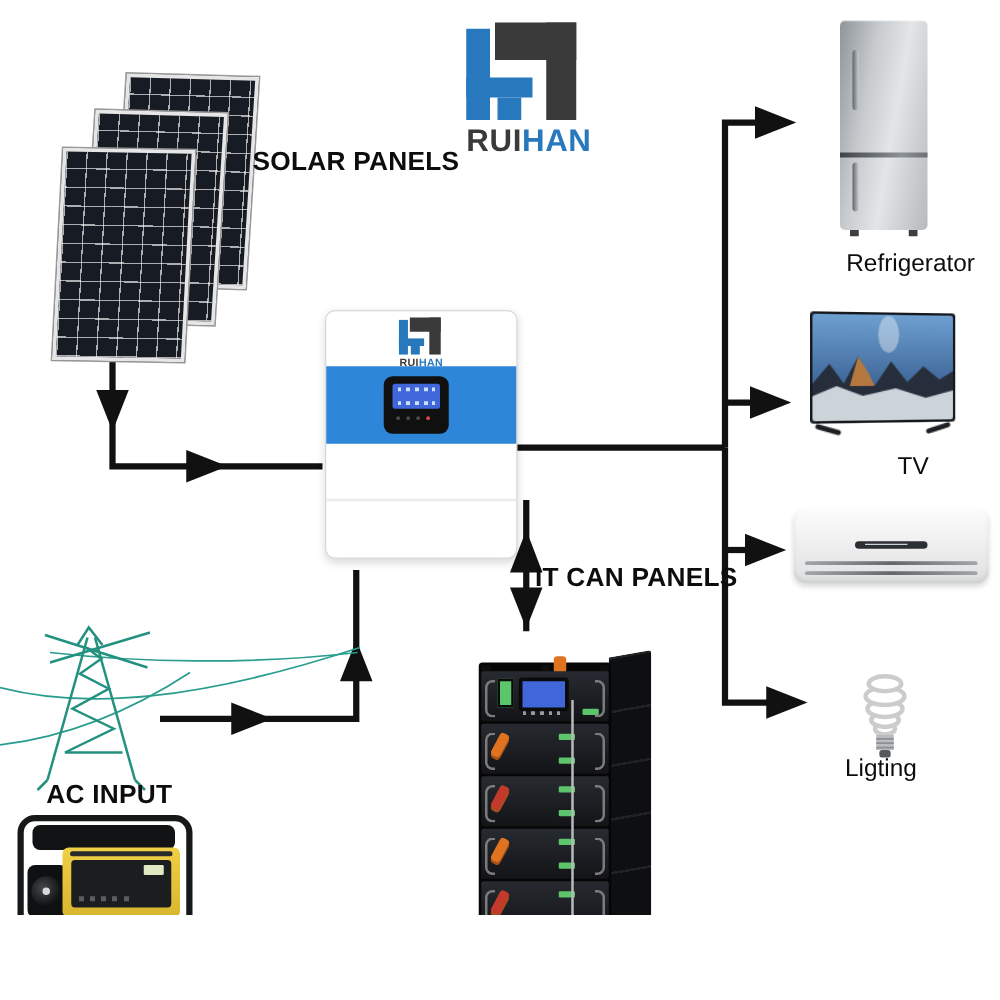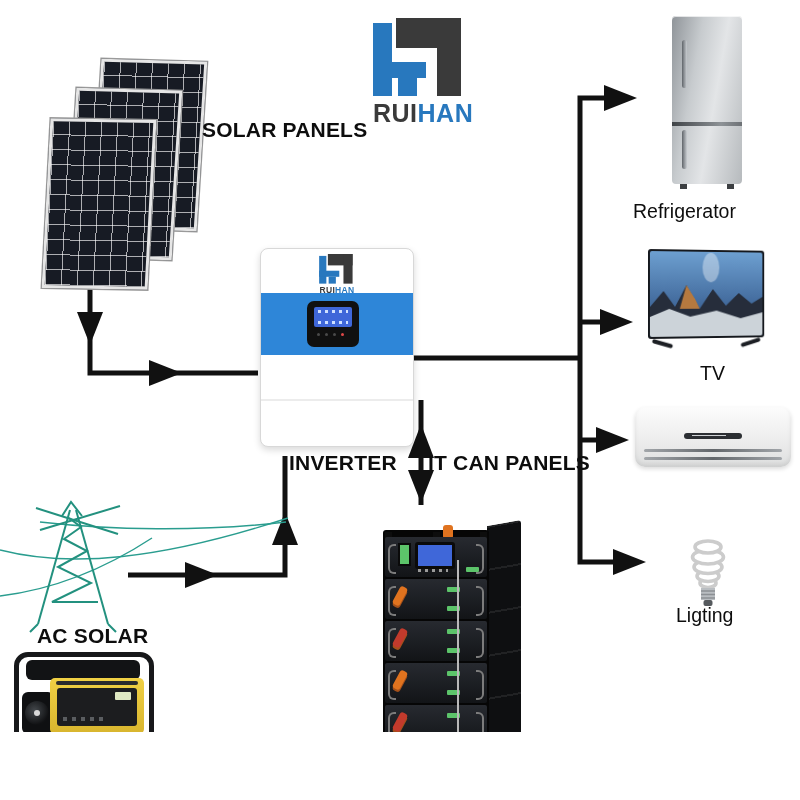--- a/index.html
+++ b/index.html
@@ -184,21 +184,20 @@
       </div>
       <div class="inv-dots">
           <i></i>
           <i></i>
           <i></i>
           <i class="red"></i>
         </div>
     </div>
     <div class="inv-split"></div>
   </div>
-  <div class="lbl bold" style="left:289px;top:451px">INVERTER</div>
   <div class="lbl bold" style="left:428px;top:451px">IT CAN PANELS</div>
 
   <div class="battery">
     <div class="bat-side"></div>
     <div class="bat-front">
       <i class="bpost" style="left:2px"></i>
         <i class="bpost" style="left:50px"></i>
         <i class="bpost" style="left:97px"></i>
       <div class="otop"></div>
       <div class="bmod">
@@ -240,21 +239,21 @@
     <g stroke="#23917f" fill="none" stroke-width="2">
       <path d="M70 18 L38 132"></path>
       <path d="M76 18 L108 132"></path>
       <path d="M69 26 L81 35 L64 47 L87 59 L58 75 L91 91 L52 110 L98 110"></path>
       <path d="M40 38 L120 14"></path>
       <path d="M36 16 L118 42"></path>
       <path d="M62 24 L71 10 L82 24"></path>
       <path d="M38 132 L30 140 M108 132 L116 140"></path>
     </g>
   </svg>
-  <div class="lbl bold" style="left:37px;top:624px">AC SOLAR</div>
+  <div class="lbl bold" style="left:37px;top:624px">AC INPUT</div>
 
   <div class="gen">
     <div class="gen-tank"></div>
     <div class="gen-engine">
         <div class="gen-eng-circ"></div>
         <div class="gen-eng-dot"></div>
       </div>
     <div class="gen-body">
       <div class="gen-sticker"></div>
       <div class="gen-ctrl">
@@ -267,42 +266,42 @@
     <div class="gen-frame"></div>
   </div>
 
   <div class="fridge">
     <div class="fr-div"></div>
     <div class="fr-handle fr-h1"></div>
     <div class="fr-handle fr-h2"></div>
     <i class="fr-foot" style="left:8px"></i>
       <i class="fr-foot" style="right:8px"></i>
   </div>
-  <div class="lbl reg" style="left:633px;top:200px">Refrigerator</div>
+  <div class="lbl reg" style="left:677px;top:200px">Refrigerator</div>
 
   <div class="tv">
     <div class="tv-screen">
       <svg width="100%" height="100%" viewBox="0 0 120 86" preserveAspectRatio="none">
         <defs>
           <linearGradient id="sky" x1="0" y1="0" x2="0" y2="1">
             <stop offset="0" stop-color="#6d9fd0"></stop>
               <stop offset="1" stop-color="#27497c"></stop>
           </linearGradient>
         </defs>
         <rect width="120" height="86" fill="url(#sky)"></rect>
         <ellipse cx="64" cy="16" rx="9" ry="15" fill="rgba(255,255,255,.38)"></ellipse>
         <path d="M0 56 L14 40 L26 56 L38 34 L52 58 L66 38 L80 55 L94 42 L108 53 L120 46 L120 86 L0 86 Z" fill="#262d3b"></path>
         <path d="M38 34 L47 48 L52 58 L31 58 Z" fill="#b5793f"></path>
         <path d="M0 66 L20 58 L42 66 L70 60 L96 68 L120 62 L120 86 L0 86 Z" fill="#ccd3d9"></path>
       </svg>
     </div>
     <div class="tv-foot tv-f1"></div>
       <div class="tv-foot tv-f2"></div>
   </div>
-  <div class="lbl reg" style="left:700px;top:362px">TV</div>
+  <div class="lbl reg" style="left:718px;top:362px">TV</div>
 
   <div class="ac">
     <div class="ac-slot"></div>
     <div class="ac-vent ac-v1"></div>
     <div class="ac-vent ac-v2"></div>
   </div>
 
   <div class="bulb">
     <svg width="44" height="74" viewBox="0 0 44 74">
       <g stroke="#cccccc" fill="#ffffff" stroke-width="3.6">

